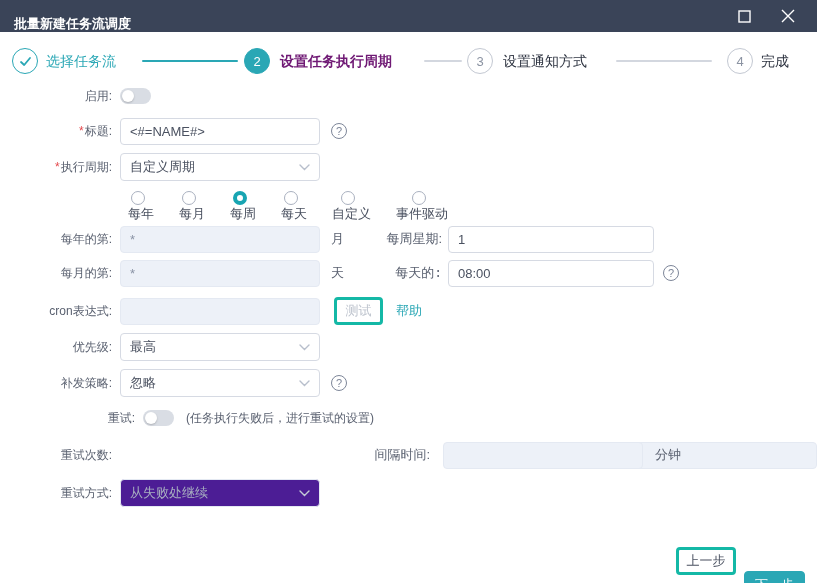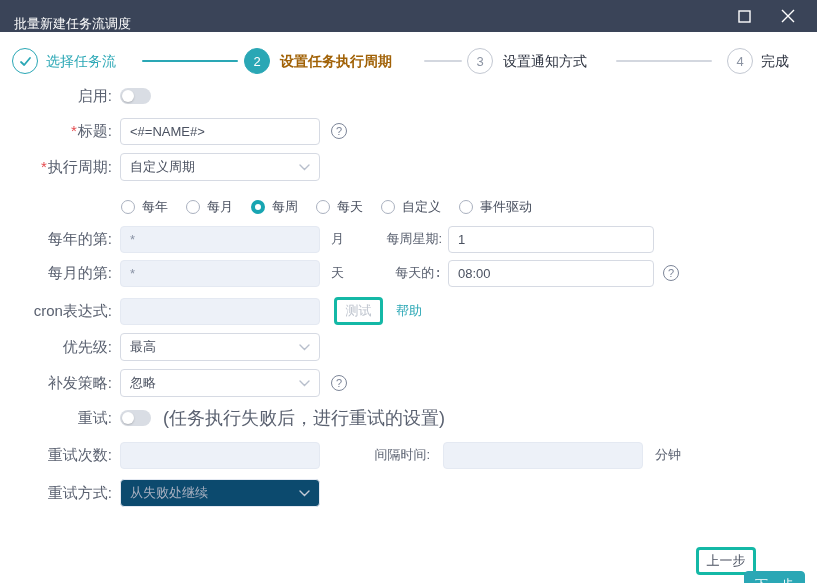--- a/index.html
+++ b/index.html
@@ -7,84 +7,84 @@
   body { font-family:"Liberation Sans", sans-serif; }
   .dialog {
     position:relative; width:817px; height:583px; background:#ffffff;
     overflow:hidden; font-size:13px; color:#4a5160;
   }
   
   .titlebar {
     position:absolute; top:0; left:0; width:817px; height:32px;
     background:#3a4458; display:flex; align-items:center; padding:0 14px;
   }
-  .titlebar .title { color:#ffffff; font-size:13px; font-weight:normal; flex:1;margin-top:16px; }
+  .titlebar .title { color:#ffffff; font-size:13px; font-weight:bold; flex:1;margin-top:16px; }
   .winbtn { width:30px; height:22px; display:flex; align-items:center; justify-content:center; cursor:pointer; margin-left:14px; }
   
   .stepper { position:absolute; top:48px; left:0; width:650px; height:28px; }
   .stepcircle {
     position:absolute; top:0; width:26px; height:26px; border-radius:50%;
     display:flex; align-items:center; justify-content:center; font-size:13px;
   }
   .stepcircle.done { border:1.5px solid #2aa7b5; color:#2aa7b5; background:#fff; }
   .stepcircle.active { background:#2aa7b5; color:#fff; border:1.5px solid #2aa7b5; }
   .stepcircle.todo { border:1.5px solid #c3c8d2; color:#8b93a2; background:#fff; }
   .steplabel { position:absolute; top:5px; font-size:14px; white-space:nowrap; }
   .steplabel.done { color:#2aa7b5; }
-  .steplabel.active { color:#a16207; font-weight:bold; }
+  .steplabel.active { color:#701a75; font-weight:bold; }
   .steplabel.todo { color:#2f3542; }
   .stepline { position:absolute; top:12px; height:2px; border-radius:1px; }
   .stepline.teal { background:#2aa7b5; }
   .stepline.gray { background:#d3d7df; }
   
   .row { position:absolute; left:0; height:28px; display:flex; align-items:center; width:817px; }
-  .lbl { width:112px; text-align:right; color:#5a6170; font-size:15px; flex:none; }
+  .lbl { width:112px; text-align:right; color:#5a6170; font-size:12px; flex:none; }
   .req { color:#e4494d; font-style:normal; margin-right:1px; }
   .fld { margin-left:8px; }
   .ipt {
     width:200px; height:27px; border:1px solid #d6dae3; border-radius:4px;
     padding:0 9px; font-size:13px; color:#4a5160; background:#fff; outline:none;
     font-family:"Liberation Sans", sans-serif;
   }
   .ipt:disabled, .ipt.disabled { background:#edf1f8; border-color:#e4e9f2; color:#8a93a5; }
   .sel {
     width:200px; height:28px; border:1px solid #d6dae3; border-radius:4px; background:#fff;
     display:flex; align-items:center; justify-content:space-between; padding:0 9px; cursor:pointer;
   }
-  .sel.disabled { background:#0c4a6e; border-color:#e4e9f2; cursor:default; }
+  .sel.disabled { background:#4c1d95; border-color:#e4e9f2; cursor:default; }
   .sel.disabled .selval { color:#a8b0c0; }
   .selval { font-size:13px; color:#4a5160; }
   .chev { flex:none; }
   .suffix { color:#5a6170; font-size:13px; }
   .qicon {
     width:16px; height:16px; border:1px solid #7d8699; border-radius:50%;
     color:#7d8699; font-size:11px; line-height:14px; text-align:center; flex:none;
     display:inline-block;
   }
   
   .toggle { width:31px; height:16px; border-radius:8px; background:#d9dde4; position:relative; cursor:pointer; flex:none; }
   .toggle .knob { position:absolute; left:2px; top:2px; width:12px; height:12px; border-radius:50%; background:#fff; box-shadow:0 1px 2px rgba(0,0,0,.2); }
   
   .radiogrp { display:flex; align-items:center; margin-left:121px; }
-  .radio { display:flex; align-items:center; margin-right:18px; cursor:pointer; }
+  .radio { display:flex; align-items:center; margin-right:18px; cursor:pointer;flex-direction:column; }
   .rdot { width:14px; height:14px; border-radius:50%; border:1px solid #aab1bf; background:#fff; flex:none; }
   .radio.checked .rdot { border:4px solid #18a5b2; background:#fff; }
   .rlabel { margin-left:7px; color:#4a5160; font-size:13px; white-space:nowrap; }
   
   .btn-plain {
     position:absolute; height:28px; background:#fff; border:3px solid #14b8a6; border-radius:4px;
     font-size:13px; color:#4a5160; cursor:pointer; font-family:"Liberation Sans", sans-serif;
   }
   .btn-test { color:#bdc3cd; cursor:not-allowed; }
   .btn-primary {
     position:absolute; height:28px; background:#2aa7b5; border:1px solid #2aa7b5; border-radius:4px;
     font-size:13px; color:#fff; cursor:pointer; font-family:"Liberation Sans", sans-serif;
   }
   .link { color:#2aa7b5; font-size:13px; cursor:pointer; text-decoration:none; }
-  .hint { color:#5a6170; font-size:18px; margin-left:12px; }
+  .hint { color:#5a6170; font-size:12px; margin-left:12px; }
   .abs { position:absolute; }
 </style>
 </head>
 <body>
 
 <div class="dialog">
 
   <div class="titlebar">
     <span class="title">批量新建任务流调度</span>
     <span class="winbtn">
@@ -216,42 +216,42 @@
     <span class="lbl">补发策略:</span>
     <div class="sel fld">
       <span class="selval">忽略</span>
       <svg class="chev" width="11" height="7" viewBox="0 0 11 7">
           <path d="M1 1 L5.5 5.5 L10 1" stroke="#b8bfcc" stroke-width="1.4" fill="none" stroke-linecap="round"></path>
         </svg>
     </div>
     <span class="qicon abs" style="left:331px;">?</span>
   </div>
 
-  <div class="row" style="top:404px;">
+  <div class="row" style="top:404px;padding-left:23px;">
     <span class="lbl">重试:</span>
     <span class="toggle fld">
         <span class="knob"></span>
       </span>
     <span class="hint">(任务执行失败后，进行重试的设置)</span>
   </div>
 
-  <div class="row" style="top:441px;">
+  <div class="row" style="top:441px;justify-content:space-between;">
     <span class="lbl">重试次数:</span>
     <input class="ipt fld disabled" disabled="" value="" style="">
     <span class="suffix abs" style="left:318px;width:112px;text-align:right;">间隔时间:</span>
     <input class="ipt abs disabled" disabled="" style="left: 443px; width: 200px;" value="">
     <span class="suffix abs" style="left:655px;">分钟</span>
   </div>
 
   <div class="row" style="top:479px;">
     <span class="lbl">重试方式:</span>
     <div class="sel fld disabled">
       <span class="selval">从失败处继续</span>
       <svg class="chev" width="11" height="7" viewBox="0 0 11 7">
           <path d="M1 1 L5.5 5.5 L10 1" stroke="#c3cad6" stroke-width="1.4" fill="none" stroke-linecap="round"></path>
         </svg>
     </div>
   </div>
 
-  <button class="btn-plain" style="left:696px;top:547px;width:60px;">上一步</button>
+  <button class="btn-plain" style="left:676px;top:547px;width:60px;">上一步</button>
   <button class="btn-primary" style="left:744px;top:571px;width:61px;">下一步</button>
 
 </div>
 
 </body></html>

